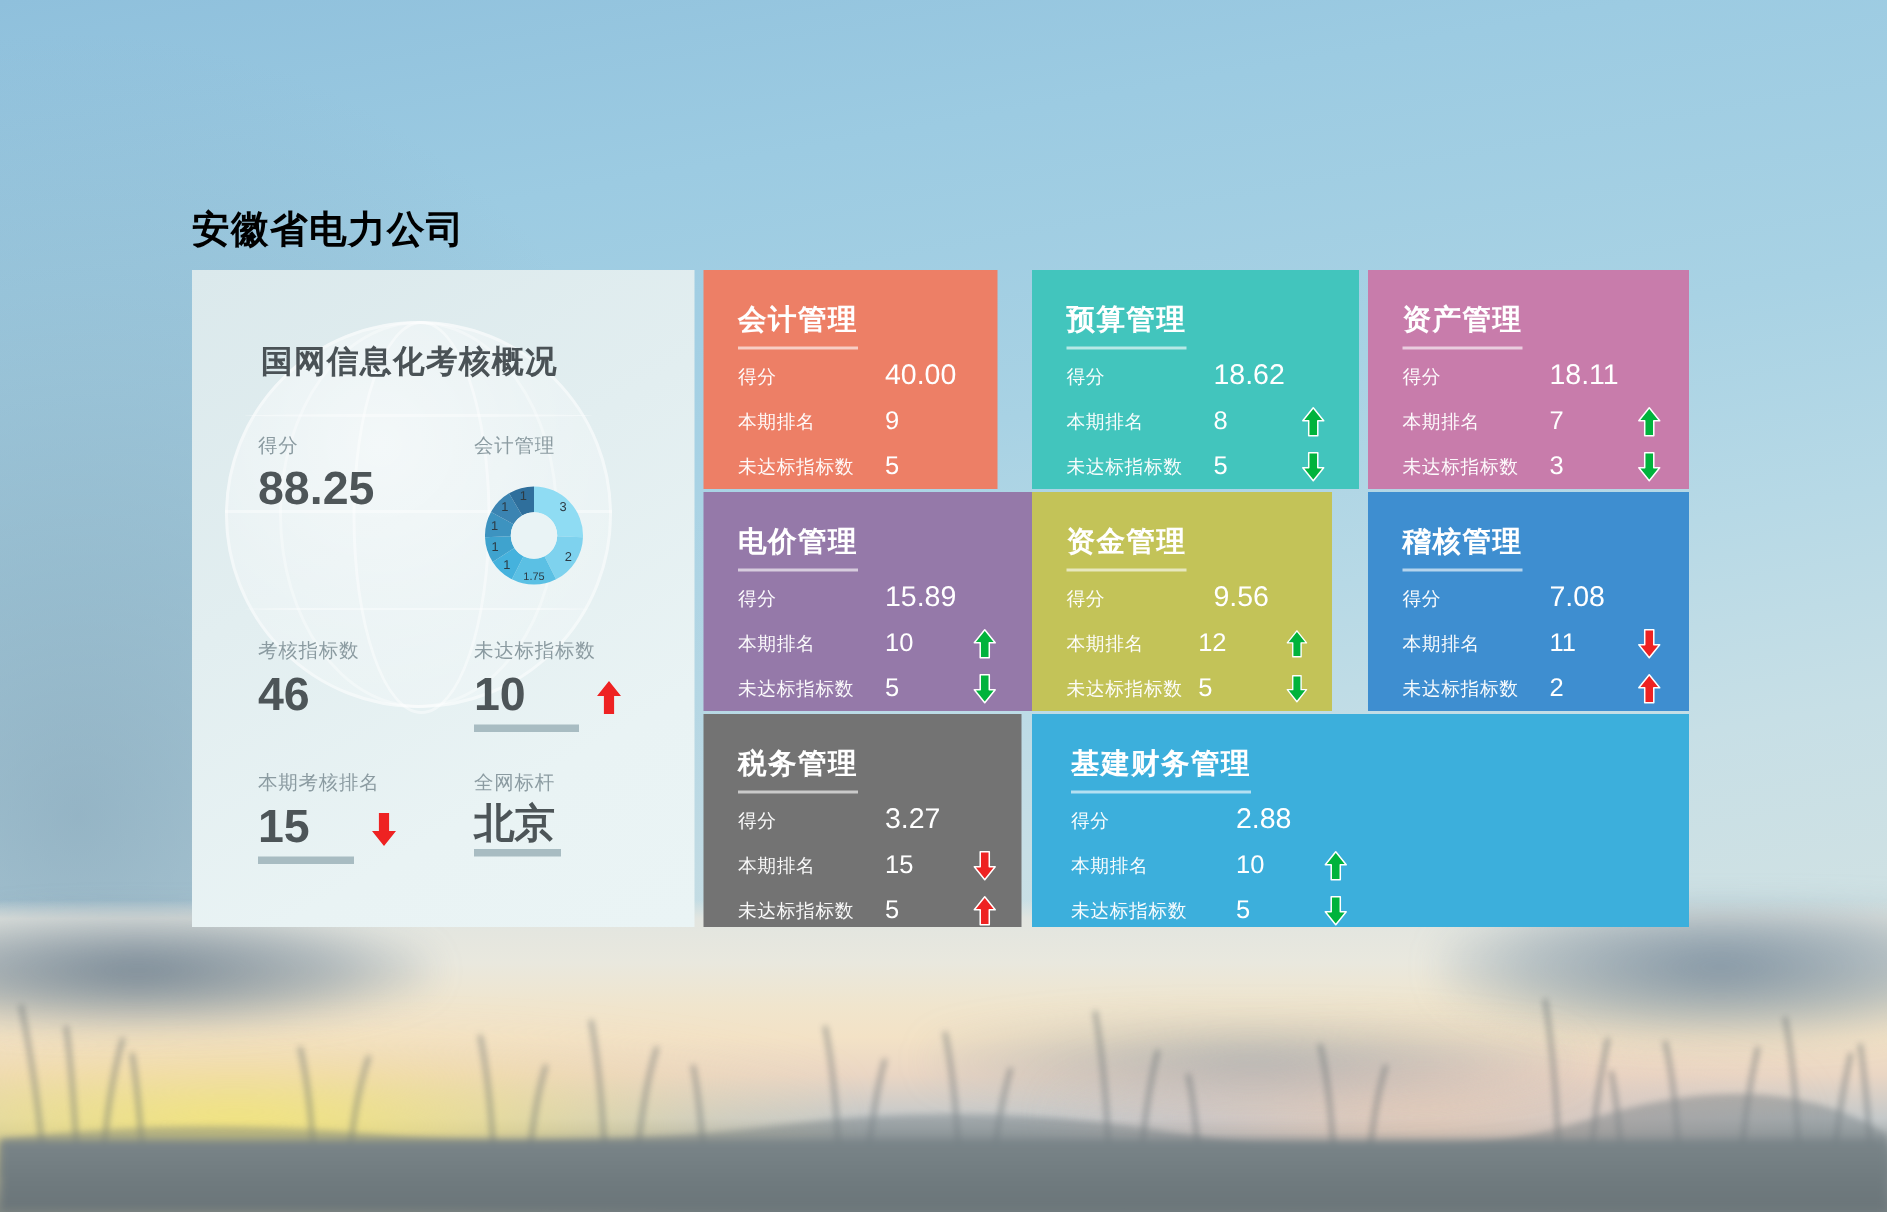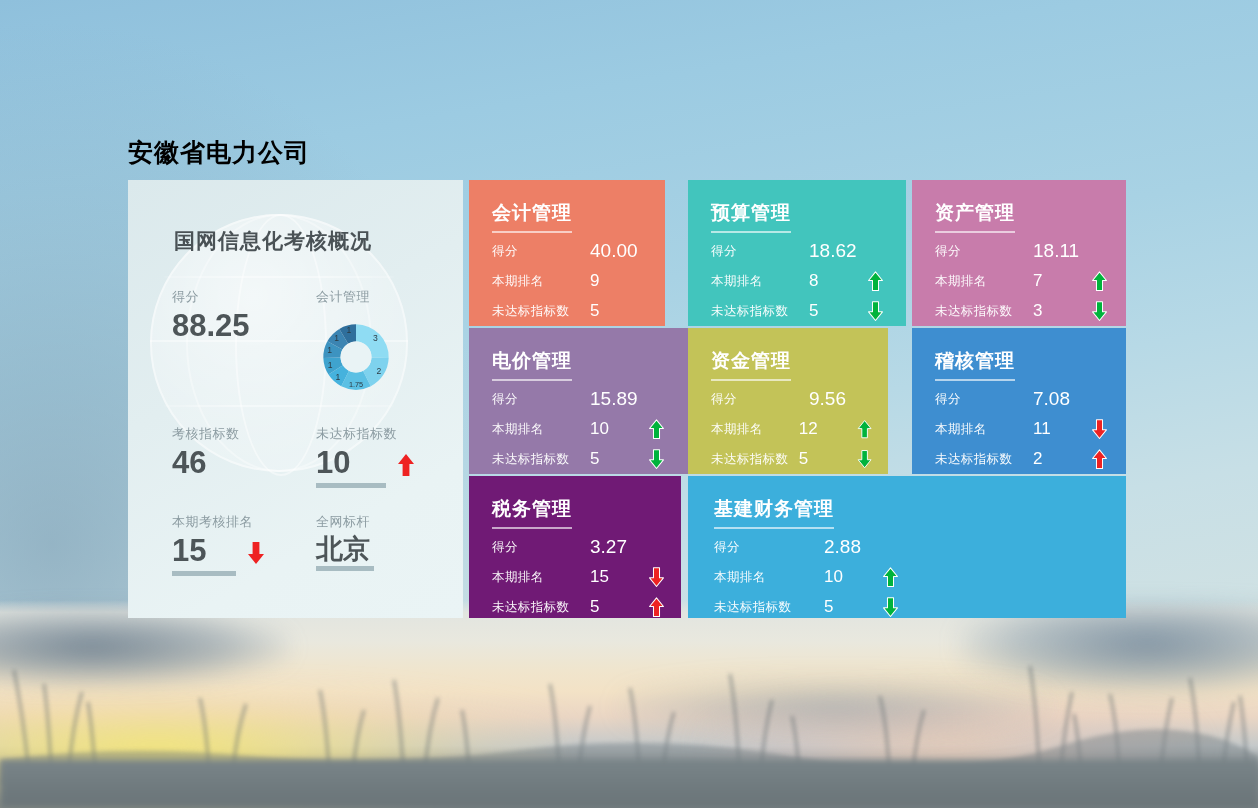--- a/index.html
+++ b/index.html
@@ -142,21 +142,21 @@
   .row .rval.small { font-size:17px; }
   .row .rarw { width:17px; height:22px; }
 
   
   .c-acct  { left:341px; top:0;   width:196px; height:146px; background:#ed7f66; }
   .c-budg  { left:560px; top:0;   width:218px; height:146px; background:#42c5bd; }
   .c-asset { left:784px; top:0;   width:214px; height:146px; background:#c87cab; }
   .c-price { left:341px; top:148px; width:252px; height:146px; background:#9579a9; }
   .c-fund  { left:560px; top:148px; width:200px; height:146px; background:#c3c358; }
   .c-audit { left:784px; top:148px; width:214px; height:146px; background:#3e8ed0; }
-  .c-tax   { left:341px; top:296px; width:212px; height:142px; background:#701a75; }
+  .c-tax   { left:341px; top:296px; width:212px; height:142px; background:#737373; }
   .c-infra { left:560px; top:296px; width:438px; height:142px; background:#3cafdc; }
 
   .c-infra .rows { left:26px; }
   .c-infra .row .rlab { width:110px; }
   .c-infra .card-title { left:26px; }
 </style>
 </head>
 <body>
 
 <div id="bg">

